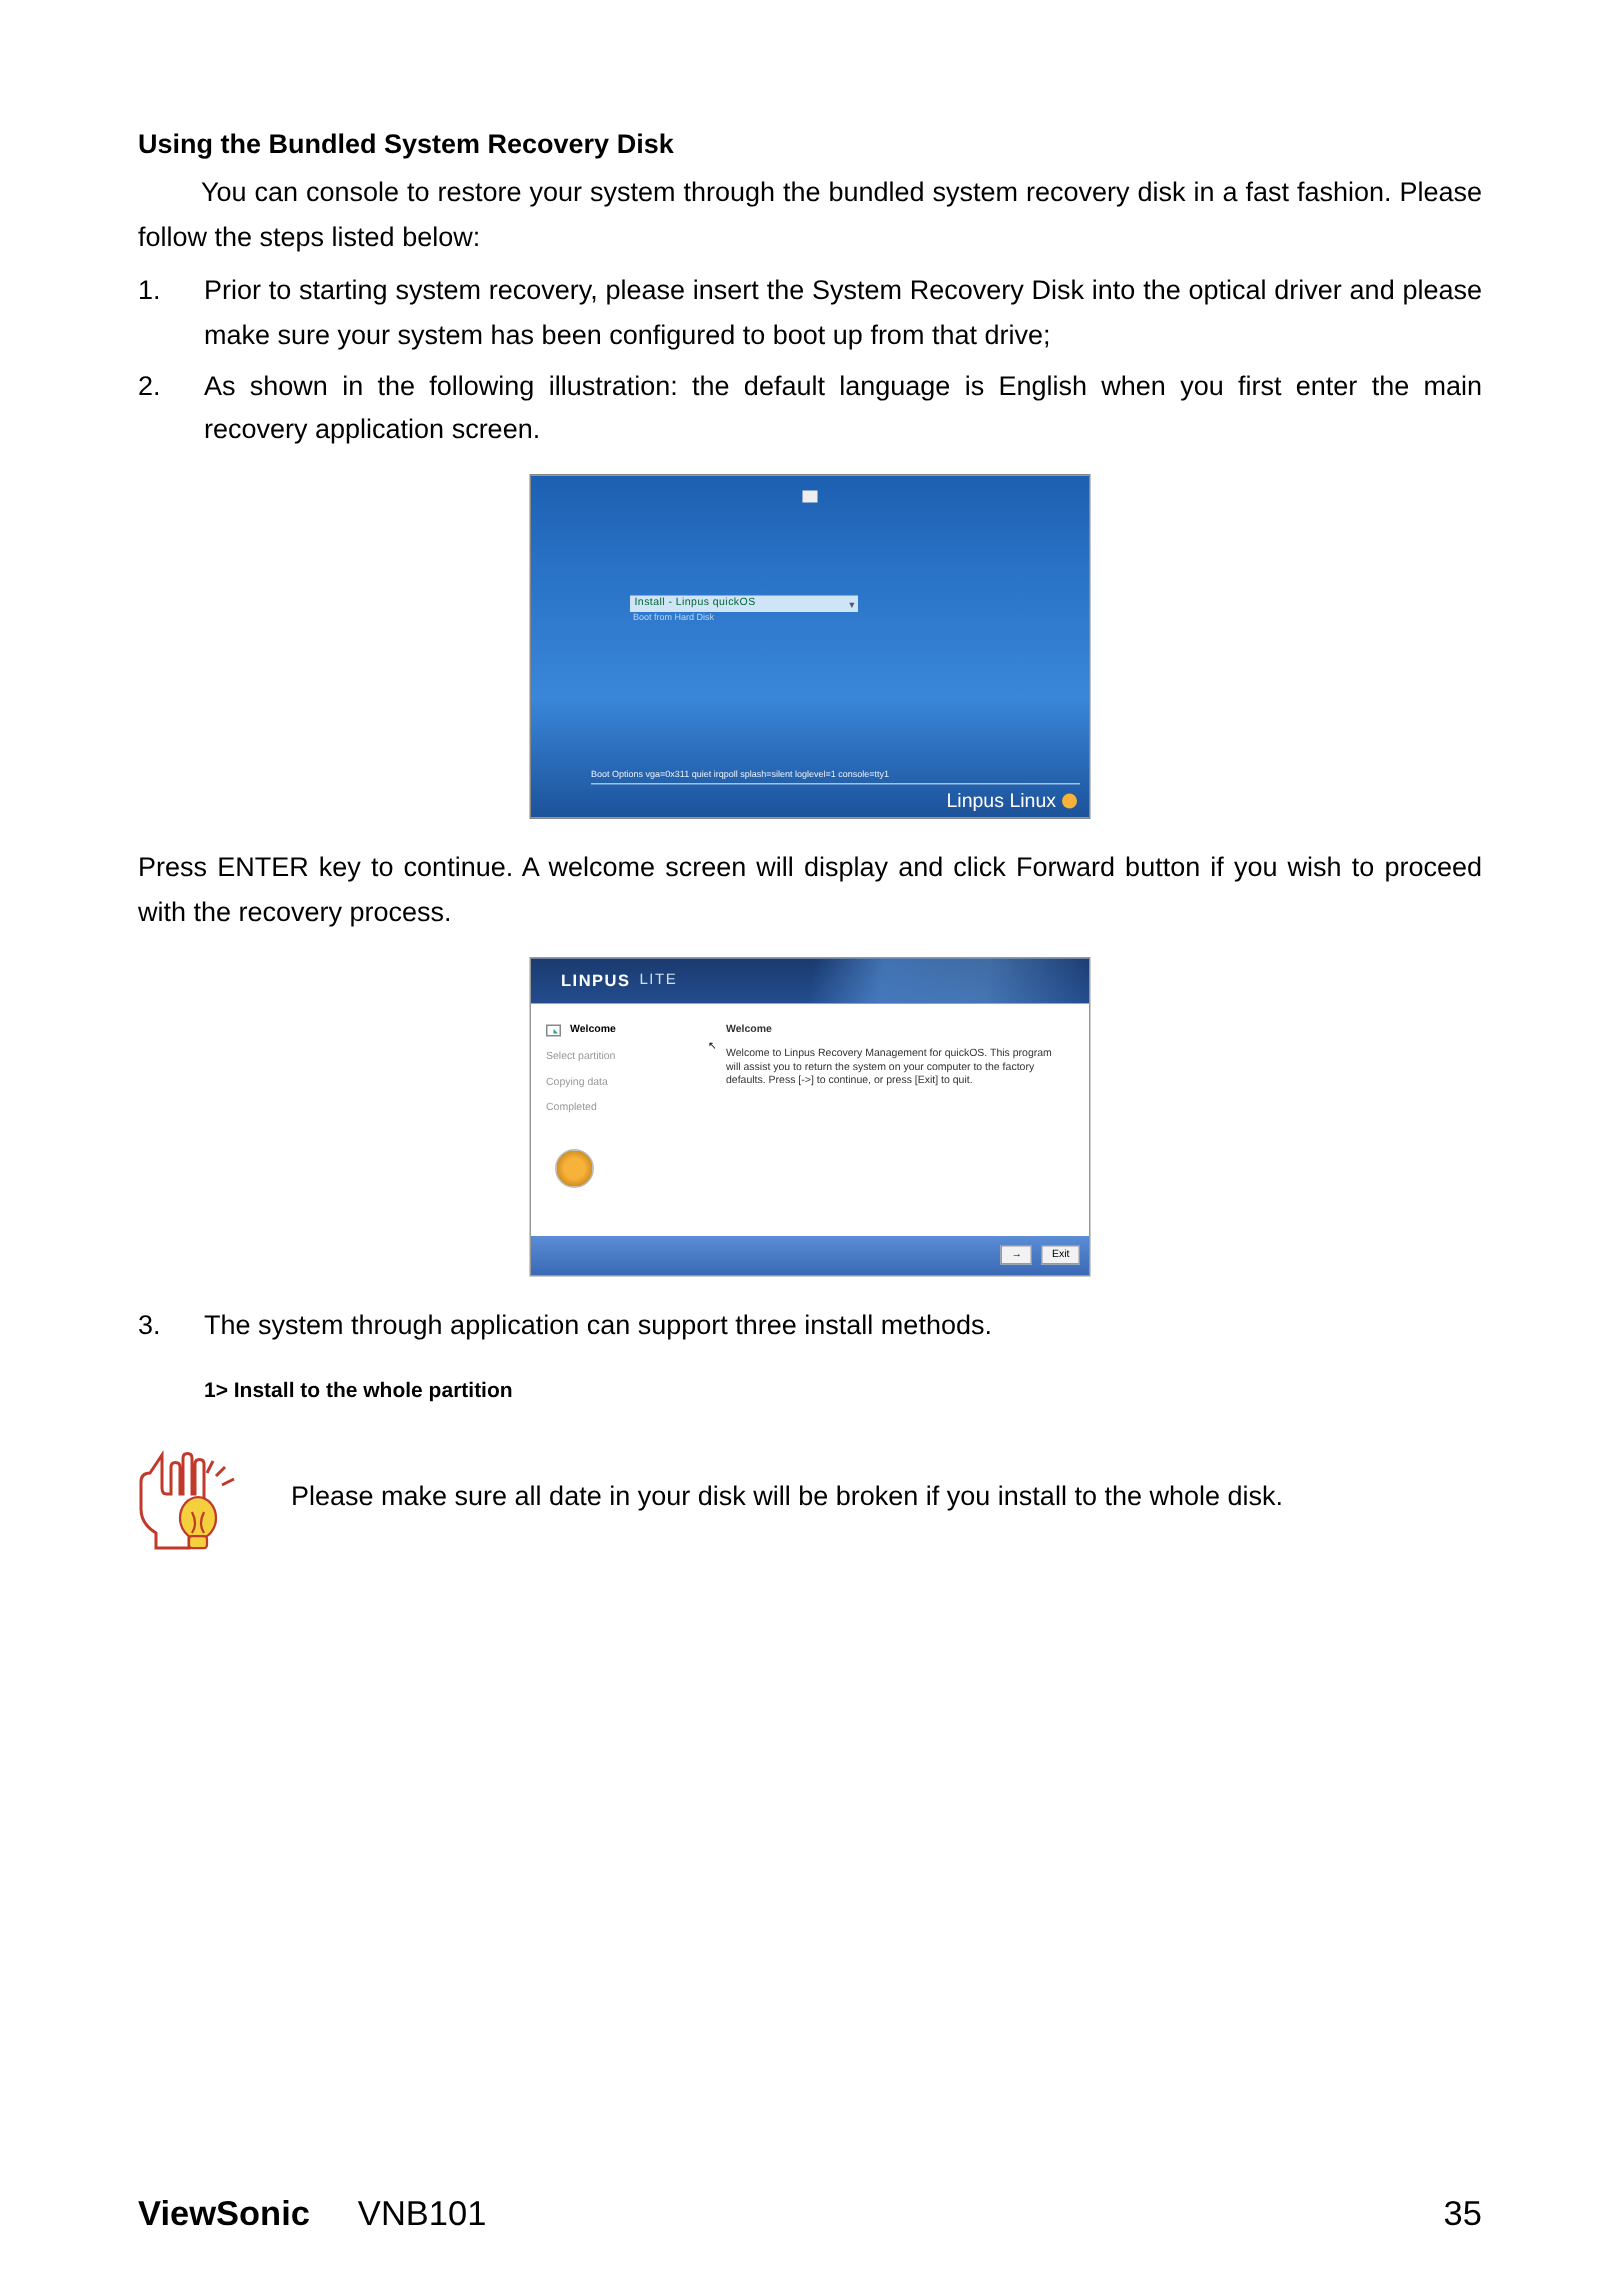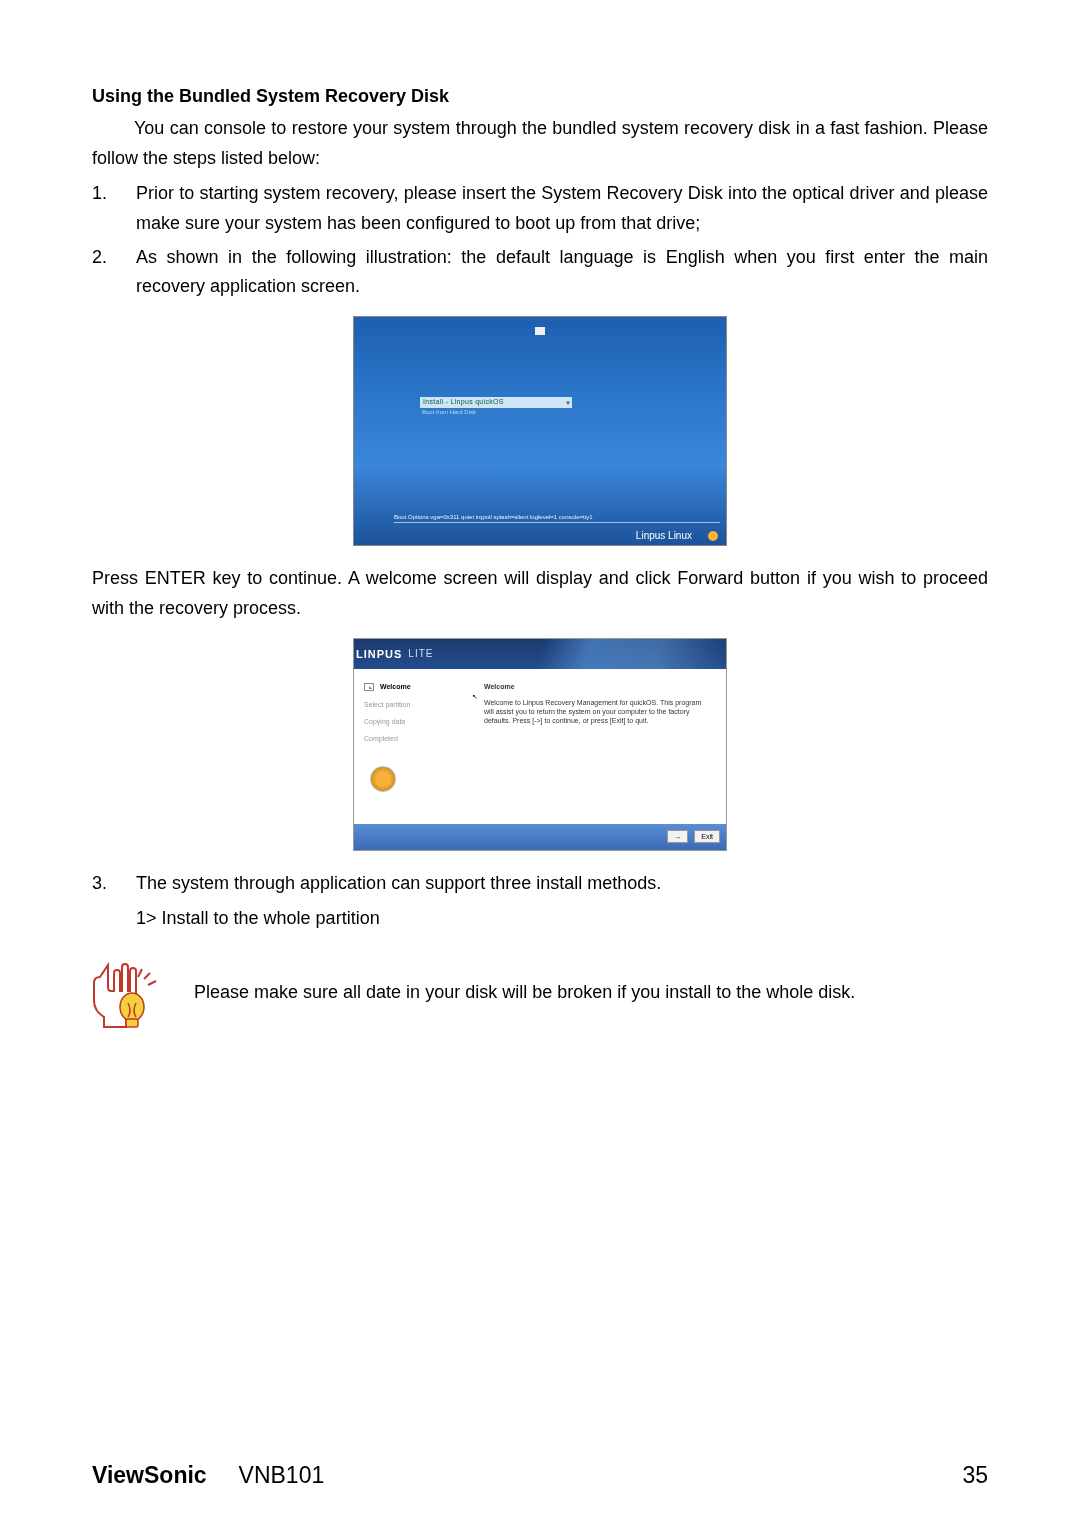--- a/index.html
+++ b/index.html
@@ -13,44 +13,44 @@
   ol.steps li { display: flex; font-size: 18px; line-height: 1.65; text-align: justify; margin-bottom: 4px; }
   ol.steps li .num { flex: 0 0 44px; }
   ol.steps li .body { flex: 1; }
   .fig-wrap { display: flex; justify-content: center; margin: 14px 0 18px 0; }
   .fig1 { width: 374px; height: 230px; background: linear-gradient(#1d5fb0 0%, #2a74c8 30%, #3a86d9 65%, #1c529a 100%); position: relative; border: 1px solid #888; }
   .fig1 .cursor { position: absolute; top: 10px; left: 50%; transform: translateX(-50%); width: 10px; height: 8px; background: #eee; }
   .fig1 .menu-sel { position: absolute; top: 80px; left: 66px; width: 152px; height: 11px; background: #cfe4f7; color: #063; font-size: 7px; padding: 1px 3px; letter-spacing: .3px; }
   .fig1 .menu-sel .tri { position: absolute; right: 2px; top: 2px; font-size: 7px; color: #557; }
   .fig1 .menu-sub { position: absolute; top: 92px; left: 68px; color: #bcd7f3; font-size: 6px; }
   .fig1 .boot-opt { position: absolute; bottom: 22px; left: 40px; right: 6px; font-size: 6px; color: #e9f2fb; border-bottom: 1px solid #9ec4ea; padding-bottom: 2px; }
-  .fig1 .brand { position: absolute; bottom: 4px; right: 8px; font-size: 10px; color: #fff; display: flex; align-items: center; gap: 16px; }
+  .fig1 .brand { position: absolute; bottom: 4px; right: 8px; font-size: 13px; color: #fff; display: flex; align-items: center; gap: 4px; }
   .fig1 .brand .badge { width: 10px; height: 10px; background: #f7b23a; border-radius: 50%; display: inline-block; }
 
   .fig2 { width: 374px; border: 1px solid #999; display: flex; flex-direction: column; background: #fff; }
-  .fig2 .hdr { height: 30px; background: linear-gradient(#1b3a6f, #234d8e); display: flex; align-items: center; padding-left: 2px; position: relative; }
+  .fig2 .hdr { height: 30px; background: linear-gradient(#1b3a6f, #234d8e); display: flex; align-items: center; padding-left: 20px; position: relative; }
   .fig2 .hdr .logo { color: #fff; font-weight: bold; font-size: 11px; letter-spacing: 1px; }
   .fig2 .hdr .lite { color: #cfe0f6; font-size: 10px; margin-left: 6px; letter-spacing: 1px; }
   .fig2 .hdr .swoosh { position: absolute; right: 0; top: 0; bottom: 0; width: 230px; background: linear-gradient(100deg, transparent 20%, rgba(90,150,220,.6) 40%, rgba(120,180,240,.4) 70%, transparent 100%); }
   .fig2 .main { display: flex; height: 155px; }
   .fig2 .side { width: 120px; padding: 14px 8px 8px 10px; font-size: 7px; color: #444; }
   .fig2 .side .row { display: flex; align-items: center; gap: 6px; margin-bottom: 10px; }
   .fig2 .side .row .ico { width: 10px; height: 8px; border: 1px solid #888; position: relative; }
   .fig2 .side .row .ico::after { content: ""; position: absolute; right: 1px; bottom: 1px; border-left: 3px solid #2a6; border-top: 3px solid transparent; }
   .fig2 .side .row.active { font-weight: bold; color: #000; }
   .fig2 .side .row.muted { color: #999; }
   .fig2 .side .seal { width: 26px; height: 26px; border-radius: 50%; background: radial-gradient(#f7b23a 40%, #d2901f 70%); margin-top: 24px; margin-left: 6px; border: 1px solid #bbb; }
   .fig2 .right { flex: 1; padding: 14px 14px 6px 10px; font-size: 7px; color: #333; position: relative; }
   .fig2 .right .title { font-weight: bold; margin-bottom: 8px; }
   .fig2 .right .msg { line-height: 1.35; }
   .fig2 .right .arrow { position: absolute; top: 24px; left: -2px; font-size: 7px; color: #000; }
   .fig2 .foot { height: 26px; background: linear-gradient(#5b8dd6, #3a6ab5); display: flex; justify-content: flex-end; align-items: center; padding-right: 6px; gap: 6px; }
   .fig2 .foot .btn { background: #f2f2f2; border: 1px solid #999; font-size: 7px; padding: 2px 6px; display: flex; align-items: center; gap: 3px; }
 
-  .method-h { font-size: 18px; font-weight: normal; margin: 10px 0 10px 44px; }
+  .method-h { font-size: 14px; font-weight: bold; margin: 20px 0 10px 44px; }
   .tip-row { display: flex; gap: 22px; align-items: flex-start; margin-top: 30px; }
   .tip-icon { width: 80px; height: 86px; flex: 0 0 80px; }
   .tip-icon svg { width: 100%; height: 100%; }
   .tip-text { flex: 1; font-size: 18px; line-height: 1.7; text-align: justify; padding-top: 18px; }
 
   .footer { display: flex; justify-content: space-between; font-size: 23px; padding-top: 30px; }
   .footer .brand { font-weight: bold; }
 </style>
 </head>
 <body>

